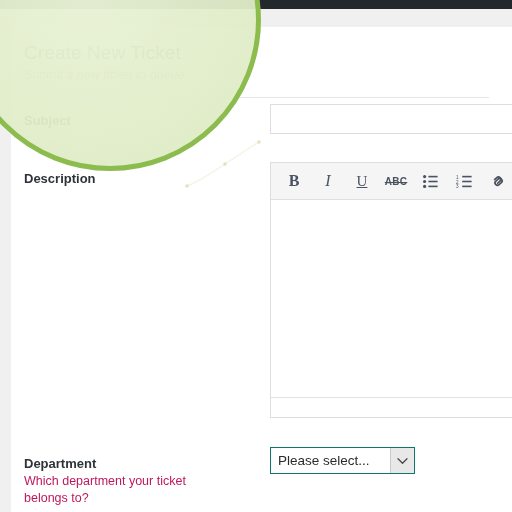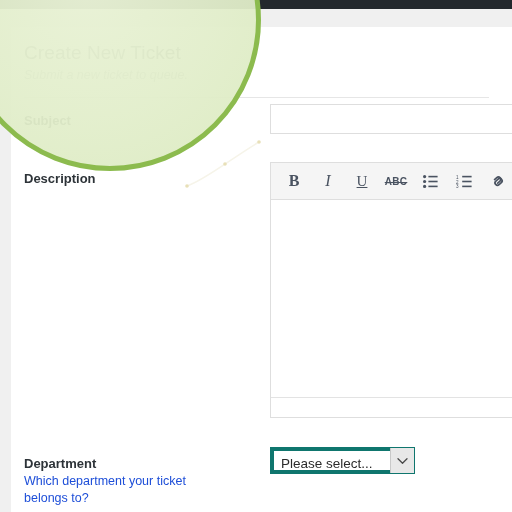--- a/index.html
+++ b/index.html
@@ -106,21 +106,21 @@
     font-weight: bold;
     color: #2d3338;
     line-height: 18px;
   }
   .field-help {
     position: absolute;
     left: 0;
     top: 18px;
     width: 180px;
     font-size: 12.5px;
-    color: #1d4ed8;
+    color: #be185d;
     line-height: 17px;
   }
 
   .field-control {
     position: absolute;
     left: 246px;
     top: -8px;
   }
 
   
@@ -178,21 +178,21 @@
 
   
   .select-wrap {
     position: relative;
     width: 145px;
     height: 27px;
   }
   .select-box {
     width: 145px;
     height: 27px;
-    border: 4px solid #0f766e;
+    border: 1px solid #0f766e;
     background: #ffffff;
     font-family: "Liberation Sans", sans-serif;
     font-size: 13.5px;
     color: #2b2b2b;
     padding: 0 30px 0 7px;
     line-height: 25px;
     white-space: nowrap;
     overflow: hidden;
   }
   .select-arrow {

